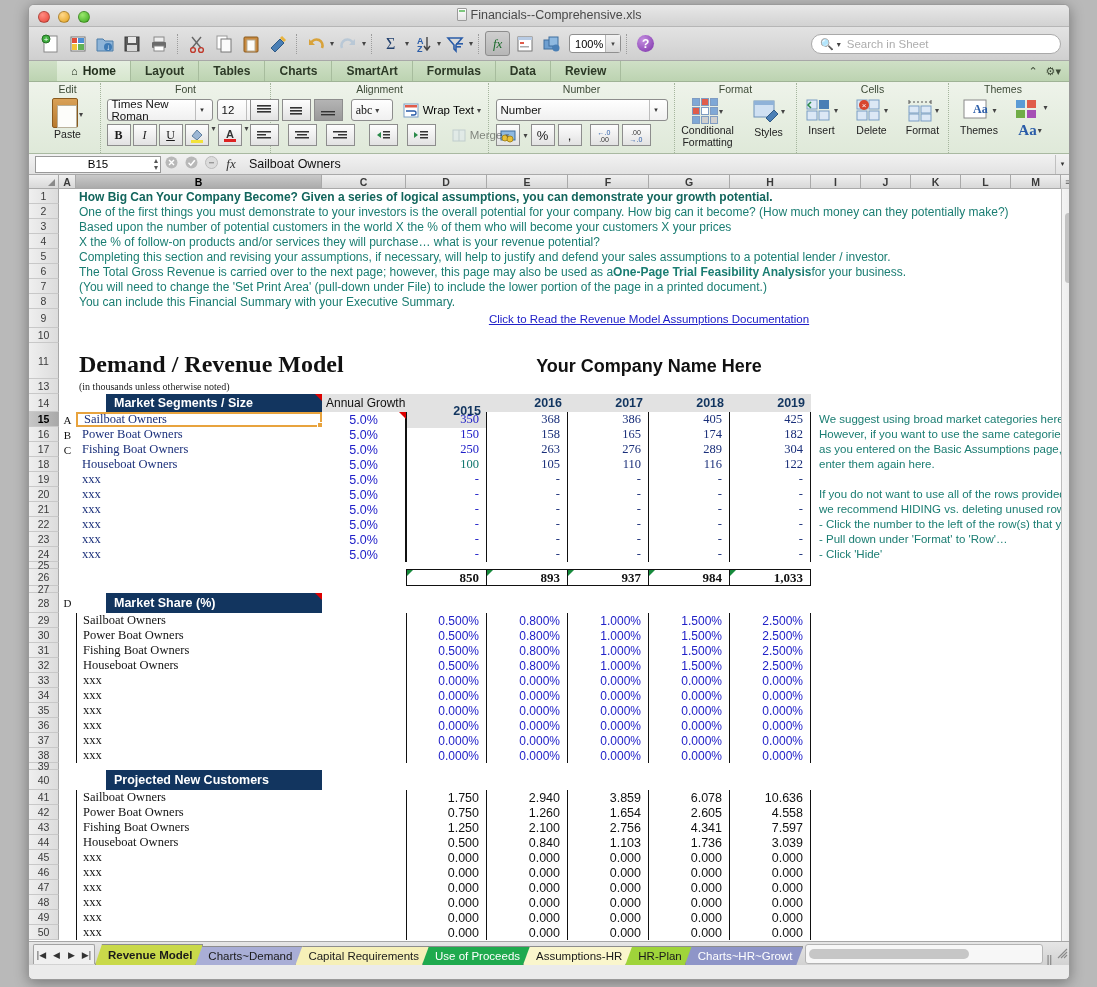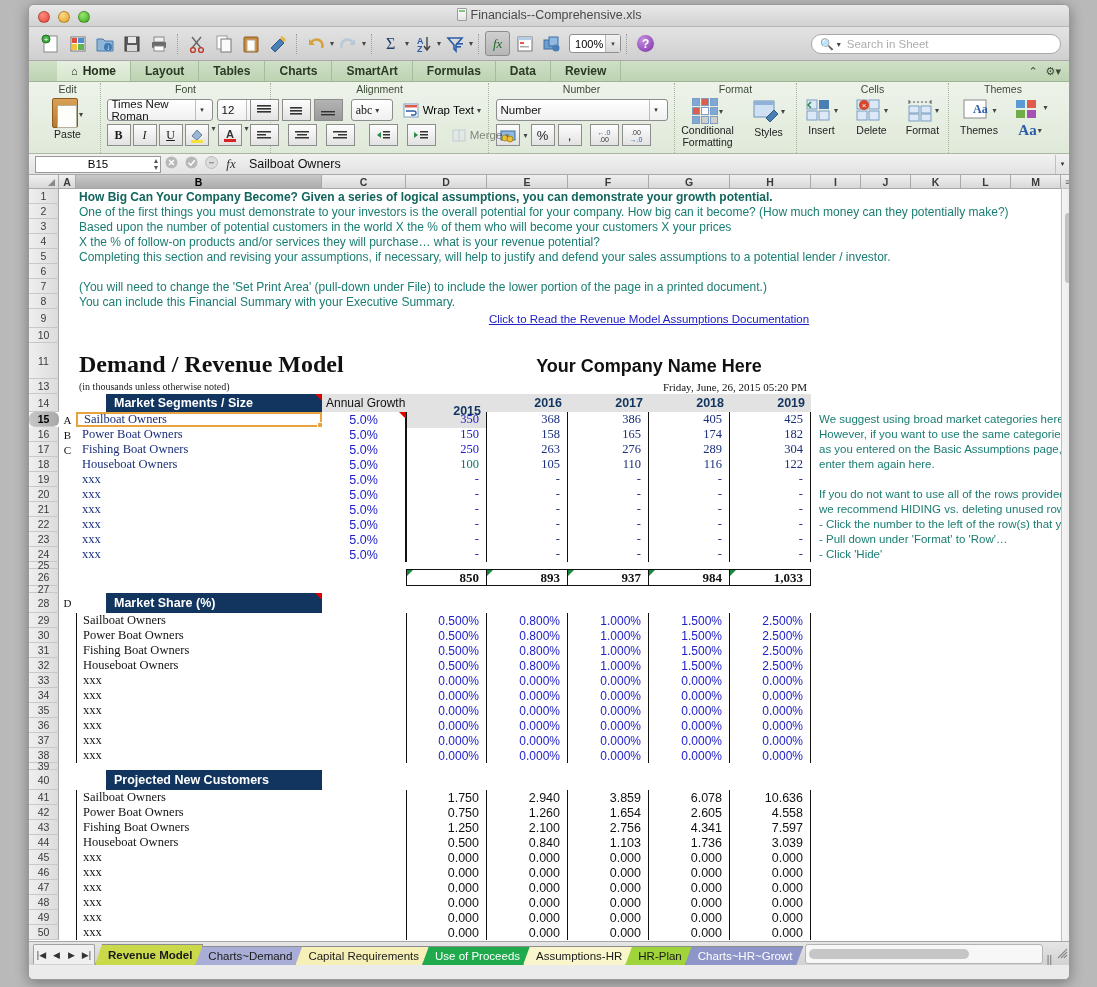--- a/index.html
+++ b/index.html
@@ -180,21 +180,21 @@
             border-right:1px solid #a9a9a9; border-bottom:1px solid #a9a9a9;
             position: relative; }
   .corner:after { content:""; position:absolute; right:3px; bottom:2px;
                   border-left: 7px solid transparent; border-bottom: 7px solid #8a8a8a; }
   .rowhdr {
     width: 30px; background: linear-gradient(to right,#efefef,#dcdcdc);
     border-right: 1px solid #a9a9a9; border-bottom: 1px solid #c8c8c8;
     font-size: 10.5px; color: #3a3a3a; text-align: center;
     display:flex;align-items:center;justify-content:center;
   }
-  .rowhdr.sel { background: linear-gradient(to right,#c7c7c7,#a9a9a9); color:#000; font-weight:bold;border-radius:6px; }
+  .rowhdr.sel { background: linear-gradient(to right,#c7c7c7,#a9a9a9); color:#000; font-weight:bold; }
   .sheet { flex: 1; position: relative; overflow: hidden; }
   .cell { font-size: 12px; color: #111; display: flex; align-items: center;
           padding: 0 3px; overflow: visible; white-space: nowrap; }
 
   .serif { font-family: "Liberation Serif", serif; }
   .teal { color: #1a7d72; }
   .tealb { color: #12655c; font-weight: bold; }
   .blueb { color: #1c1cc0; font-weight: bold; }
   .navyfill { background: #12355f; color: #fff; font-weight: bold; font-size: 12.5px; }
   .right { justify-content: flex-end; }
@@ -815,29 +815,29 @@
             <div class="rowhdr" style="height: 15px;">49</div>
             <div class="rowhdr" style="height: 15px;">50</div>
           </div>
 
         <div class="sheet" id="sheet">
             <div class="cell tealb" style="position: absolute; left: 17px; top: 0px; height: 15px; width: 920px; font-size: 12px;">How Big Can Your Company Become? Given a series of logical assumptions, you can demonstrate your growth potential.</div>
             <div class="cell teal" style="position: absolute; left: 17px; top: 15px; height: 15px; width: 920px; font-size: 12px;">One of the first things you must demonstrate to your investors is the overall potential for your company. How big can it become? (How much money can they potentially make?)</div>
             <div class="cell teal" style="position: absolute; left: 17px; top: 30px; height: 15px; width: 920px; font-size: 12px;">Based upon the number of potential customers in the world X the % of them who will become your customers X your prices</div>
             <div class="cell teal" style="position: absolute; left: 17px; top: 45px; height: 15px; width: 920px; font-size: 12px;">X the % of follow-on products and/or services they will purchase… what is your revenue potential?</div>
             <div class="cell teal" style="position: absolute; left: 17px; top: 60px; height: 15px; width: 920px; font-size: 12px;">Completing this section and revising your assumptions, if necessary, will help to justify and defend your sales assumptions to a potential lender / investor.</div>
+            <div class="cell teal" style="position: absolute; left: 17px; top: 75px; height: 15px; width: 920px; font-size: 12px;">The Total Gross Revenue is carried over to the next page; however, this page may also be used as a <b>One-Page Trial Feasibility Analysis</b> for your business.</div>
             <div class="cell teal" style="position: absolute; left: 17px; top: 90px; height: 15px; width: 920px; font-size: 12px;">(You will need to change the 'Set Print Area' (pull-down under File) to include the lower portion of the page in a printed document.)</div>
             <div class="cell teal" style="position: absolute; left: 17px; top: 105px; height: 15px; width: 920px; font-size: 12px;">You can include this Financial Summary with your Executive Summary.</div>
             <div class="cell center" style="position: absolute; left: 428px; top: 120px; height: 19px; width: 324px;">
               <span style="color:#2020c8;text-decoration:underline;font-size:11.5px;">Click to Read the Revenue Model Assumptions Documentation</span>
             </div>
             <div class="cell serif" style="position: absolute; left: 17px; top: 154px; height: 36px; font-size: 24px; font-weight: bold; color: rgb(17, 17, 17); width: 420px; align-items: flex-end; padding-bottom: 1px;">Demand / Revenue Model</div>
             <div class="cell " style="position: absolute; left: 428px; top: 154px; height: 36px; font-size: 18px; font-weight: bold; color: rgb(17, 17, 17); width: 324px; justify-content: center; align-items: flex-end; padding-bottom: 2px;">Your Company Name Here</div>
             <div class="cell serif" style="position: absolute; left: 17px; top: 190px; height: 15px; font-size: 10px; color: rgb(34, 34, 34); width: 300px;">(in thousands unless otherwise noted)</div>
-            <div class="cell serif" style="position: absolute; left: 428px; top: 190px; height: 15px; font-size: 11px; color: rgb(17, 17, 17); width: 324px; justify-content: flex-end; padding-right: 4px;">Friday, June, 26, 2015 05:20 PM</div>
             <div class="cell navyfill" style="position: absolute; top: 205px; height: 18px; padding-left: 8px; width: 216px; left: 47px;">Market Segments / Size</div>
             <div class="cell " style="position: absolute; left: 263px; top: 205px; height: 18px; width: 84px; background: rgb(226, 226, 226); font-size: 12px; padding-left: 4px;">Annual Growth</div>
             <div class="cell right" style="position: absolute; left: 347px; top: 205px; height: 34px; width: 81px; background: rgb(226, 226, 226); font-weight: bold; font-size: 12.5px; color: rgb(18, 53, 95); padding-right: 6px;">2015</div>
             <div class="cell right" style="position: absolute; left: 428px; top: 205px; height: 18px; width: 81px; background: rgb(226, 226, 226); font-weight: bold; font-size: 12.5px; color: rgb(18, 53, 95); padding-right: 6px;">2016</div>
             <div class="cell right" style="position: absolute; left: 509px; top: 205px; height: 18px; width: 81px; background: rgb(226, 226, 226); font-weight: bold; font-size: 12.5px; color: rgb(18, 53, 95); padding-right: 6px;">2017</div>
             <div class="cell right" style="position: absolute; left: 590px; top: 205px; height: 18px; width: 81px; background: rgb(226, 226, 226); font-weight: bold; font-size: 12.5px; color: rgb(18, 53, 95); padding-right: 6px;">2018</div>
             <div class="cell right" style="position: absolute; left: 671px; top: 205px; height: 18px; width: 81px; background: rgb(226, 226, 226); font-weight: bold; font-size: 12.5px; color: rgb(18, 53, 95); padding-right: 6px;">2019</div>
             <div style="position: absolute; left: 256px; top: 205px; width: 0px; height: 0px; border-right: 7px solid rgb(221, 0, 0); border-bottom: 7px solid transparent;"></div>
             <div class="cell serif" style="position: absolute; left: 0px; top: 223px; height: 15px; width: 17px; font-size: 11px; justify-content: center; color: rgb(17, 17, 17);">A</div>
             <div class="cell serif" style="position: absolute; left: 17px; top: 223px; height: 15px; width: 246px; font-size: 12.5px; color: rgb(26, 47, 122); padding-left: 6px; border: 2px solid rgb(232, 163, 61); box-sizing: border-box;">Sailboat Owners<div style="position: absolute; right: -3px; bottom: -3px; width: 6px; height: 6px; background: rgb(232, 163, 61); border: 1px solid rgb(255, 255, 255);"></div></div>

